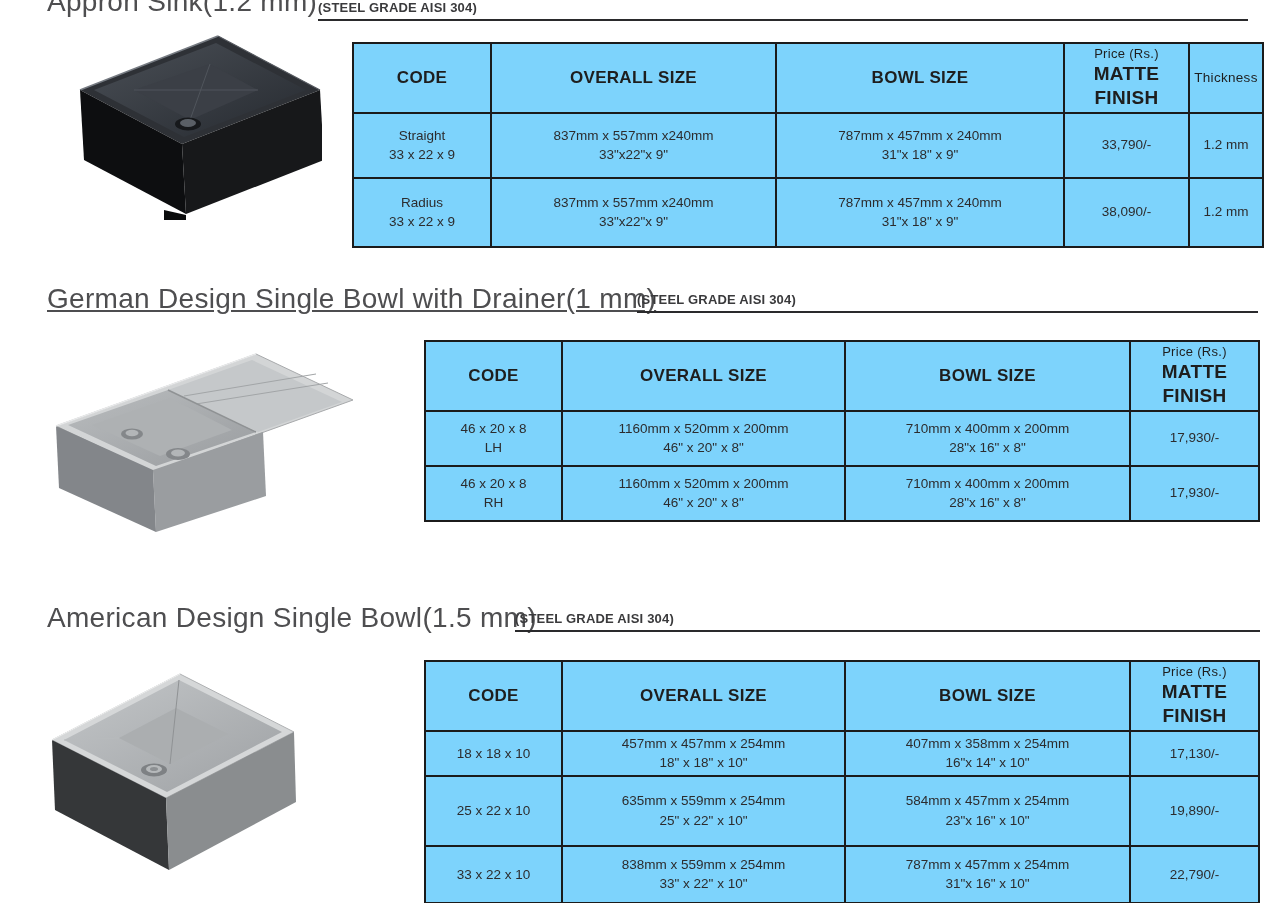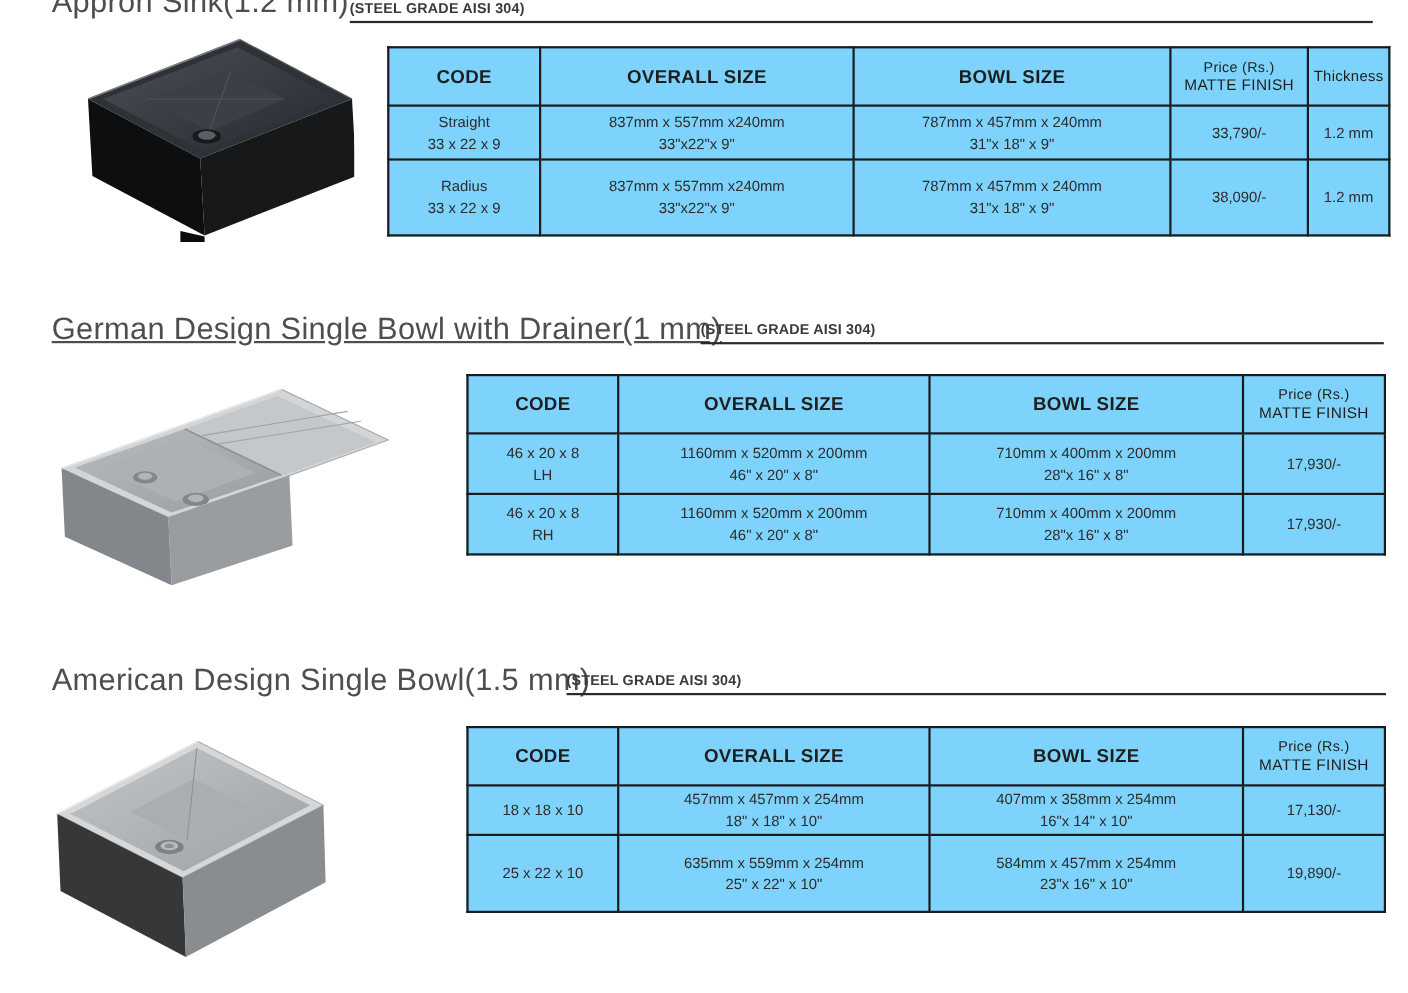--- a/index.html
+++ b/index.html
@@ -20,21 +20,21 @@
     position:absolute; border-collapse:collapse; table-layout:fixed;
     background:#7dd3fc;
   }
   .ptable th, .ptable td {
     border:2px solid #1b1b1b; text-align:center; vertical-align:middle;
     padding:2px 4px; overflow:hidden;
   }
   .ptable th { font-size:17px; font-weight:bold; color:#1e1e1e; letter-spacing:0.3px; }
   .ptable td { font-size:13.5px; color:#2c2c2e; line-height:1.45; }
   th.small { font-size:13px; font-weight:normal; line-height:1.25; }
-  th.small .bold-line { font-weight:normal; font-size:14px; }
+  th.small .bold-line { font-weight:bold; font-size:19px; }
   th.thin { font-size:13.5px; font-weight:normal; }
   .two-line div { display:block; }
 </style>
 </head>
 <body>
 
 <div class="sec-title" style="left:47px; top:-14px;">Appron Sink(1.2 mm)</div>
 <div class="steel" style="left:318px; top:0px; width:930px;">(STEEL GRADE AISI 304)</div>
 
 <svg class="sink-img" style="left:68px; top:28px;" width="254" height="192" viewBox="0 0 254 192">
@@ -70,21 +70,21 @@
       <tr style="height:53px">
     <th>CODE</th>
     <th>OVERALL SIZE</th>
     <th>BOWL SIZE</th>
     <th class="small">
       <div>Price (Rs.)</div>
       <div class="bold-line">MATTE FINISH</div>
     </th>
     <th class="thin">Thickness</th>
   </tr>
-  <tr style="height:49px">
+  <tr style="height:65px">
     <td class="two-line">
       <div>Straight</div>
       <div>33 x 22 x 9</div>
     </td>
     <td class="two-line">
       <div>837mm x 557mm x240mm</div>
       <div>33"x22"x 9"</div>
     </td>
     <td class="two-line">
       <div>787mm x 457mm x 240mm</div>
@@ -245,14 +245,26 @@
     <td class="two-line">
       <div>635mm x 559mm x 254mm</div>
       <div>25" x 22" x 10"</div>
     </td>
     <td class="two-line">
       <div>584mm x 457mm x 254mm</div>
       <div>23"x 16" x 10"</div>
     </td>
     <td>19,890/-</td>
   </tr>
+  <tr style="height:57px">
+    <td>33 x 22 x 10</td>
+    <td class="two-line">
+      <div>838mm x 559mm x 254mm</div>
+      <div>33" x 22" x 10"</div>
+    </td>
+    <td class="two-line">
+      <div>787mm x 457mm x 254mm</div>
+      <div>31"x 16" x 10"</div>
+    </td>
+    <td>22,790/-</td>
+  </tr>
 </tbody>
   </table>
 
 </body></html>

